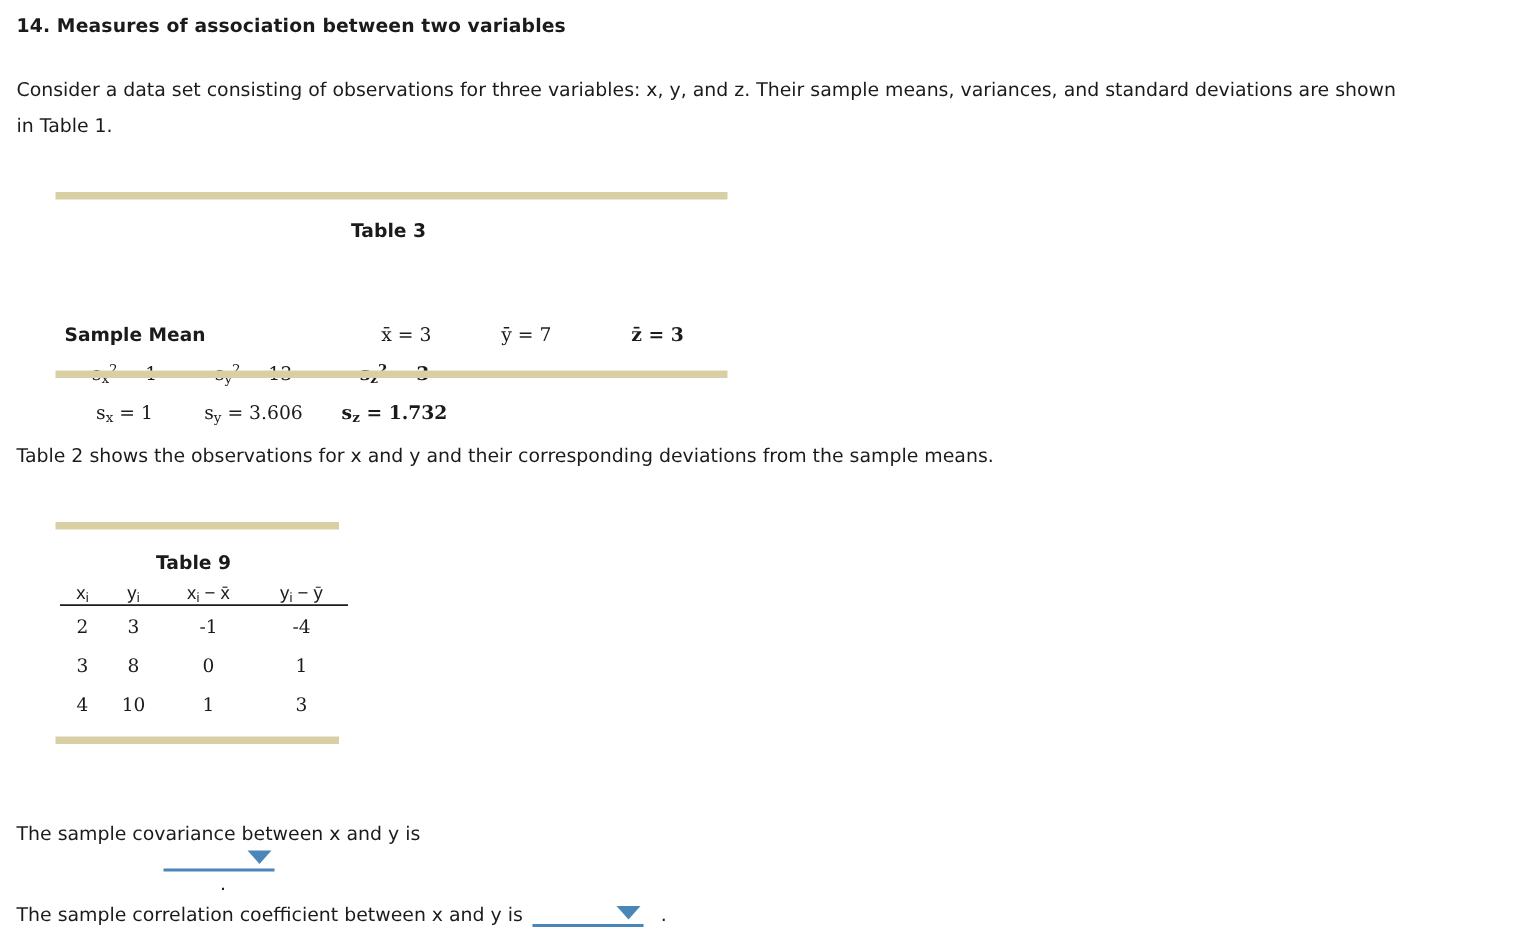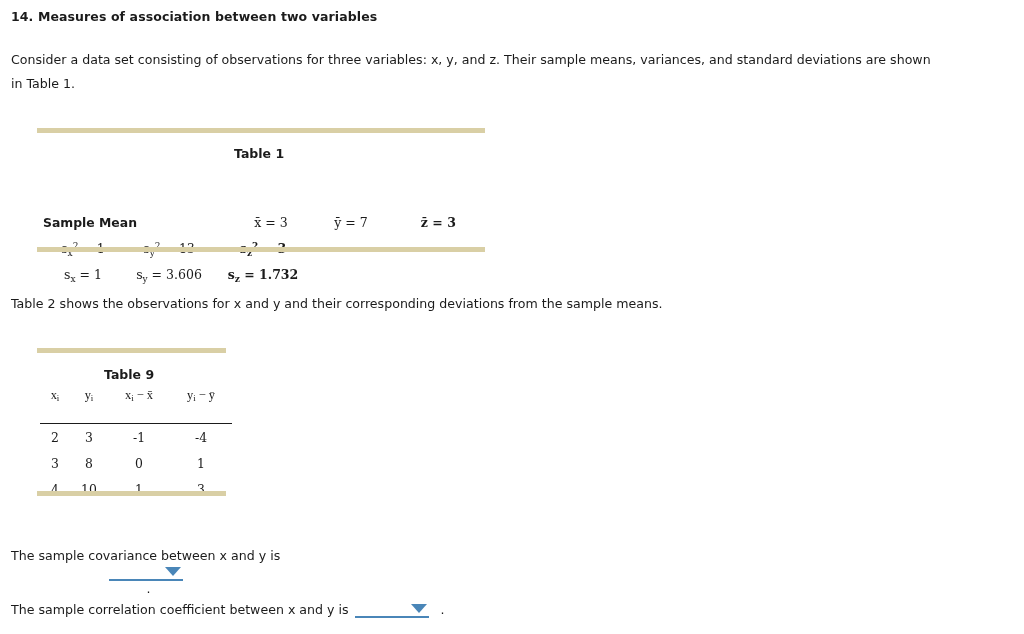--- a/index.html
+++ b/index.html
@@ -124,23 +124,23 @@
 
   .t2-table {
     position: absolute;
     left: 40px;
     top: 388px;
     border-collapse: collapse;
   }
   .t2-table th {
     font-size: 12.4px;
     font-weight: normal;
-    font-family: Liberation Serif, serif;
-    color: #1b1b1b;
-    padding: 0 0 20px 0;
+    font-family: Liberation Sans, sans-serif;
+    color: #1b1b1b;
+    padding: 0 0 0 0;
     border-bottom: 1px solid #1b1b1b;
     text-align: center;
     white-space: nowrap;
   }
   .t2-table td {
     font-size: 12.4px;
     font-family: "DejaVu Serif", "Liberation Serif", serif;
     color: #1b1b1b;
     text-align: center;
     height: 24px;
@@ -196,21 +196,21 @@
 <body>
 
 <div class="page">
 
   <div class="q-title">14. Measures of association between two variables</div>
 
   <div class="intro">Consider a data set consisting of observations for three variables: x, y, and z. Their sample means, variances, and standard deviations are shown in Table 1.</div>
 
   <div class="rule-tan" id="t1-rule-top"></div>
 
-  <div class="t1-caption">Table 1</div>
+  <div class="t1-caption">Table 3</div>
 
   <div class="t1-grid">
 
     <div class="t1-row">
       <div class="t1-label">Sample Mean</div>
       <div class="t1-cell">
         <span class="var">x̄</span> = <span>3</span>
       </div>
       <div class="t1-cell wide">
         <span class="var">ȳ</span> = <span>7</span>

